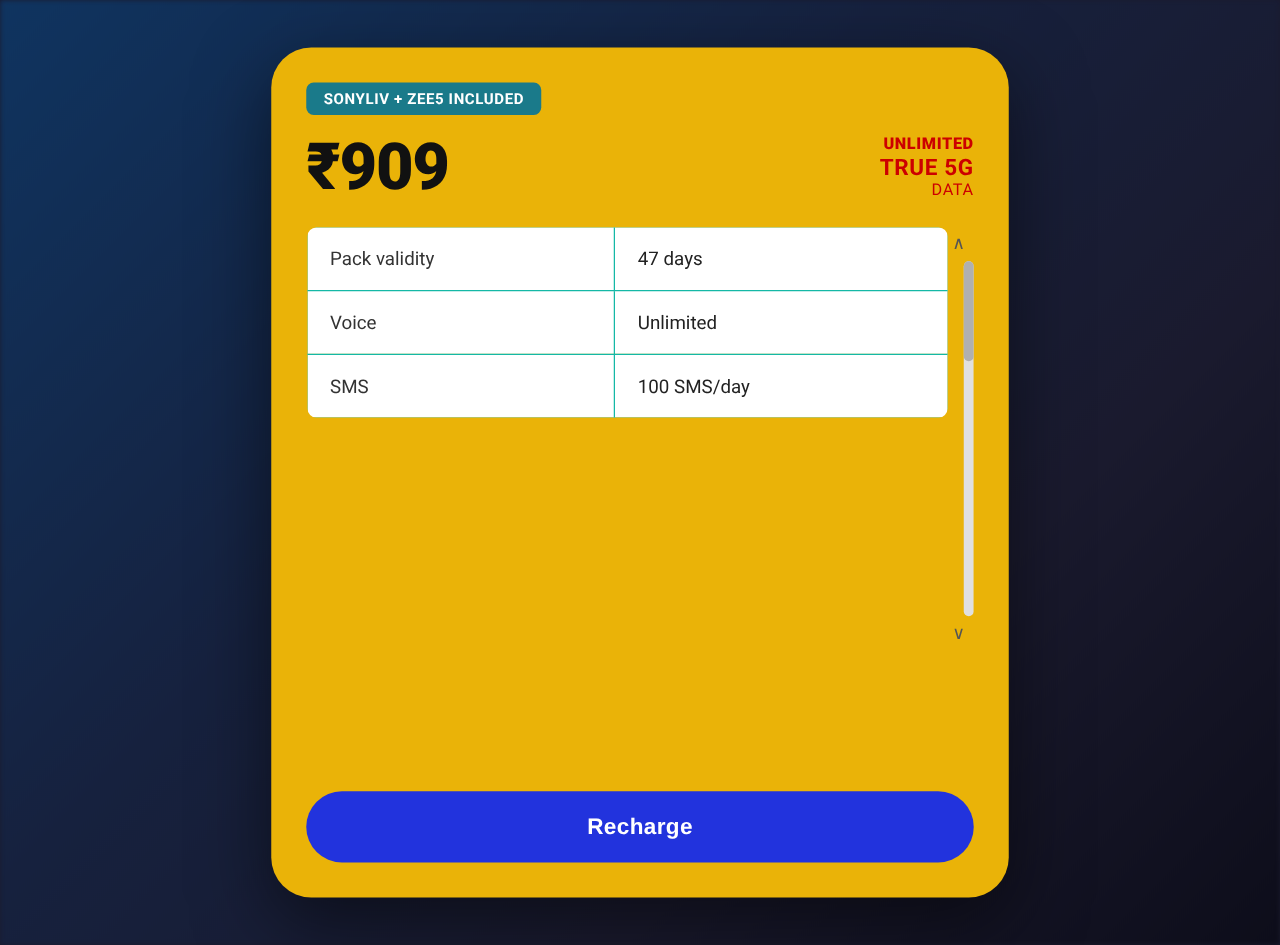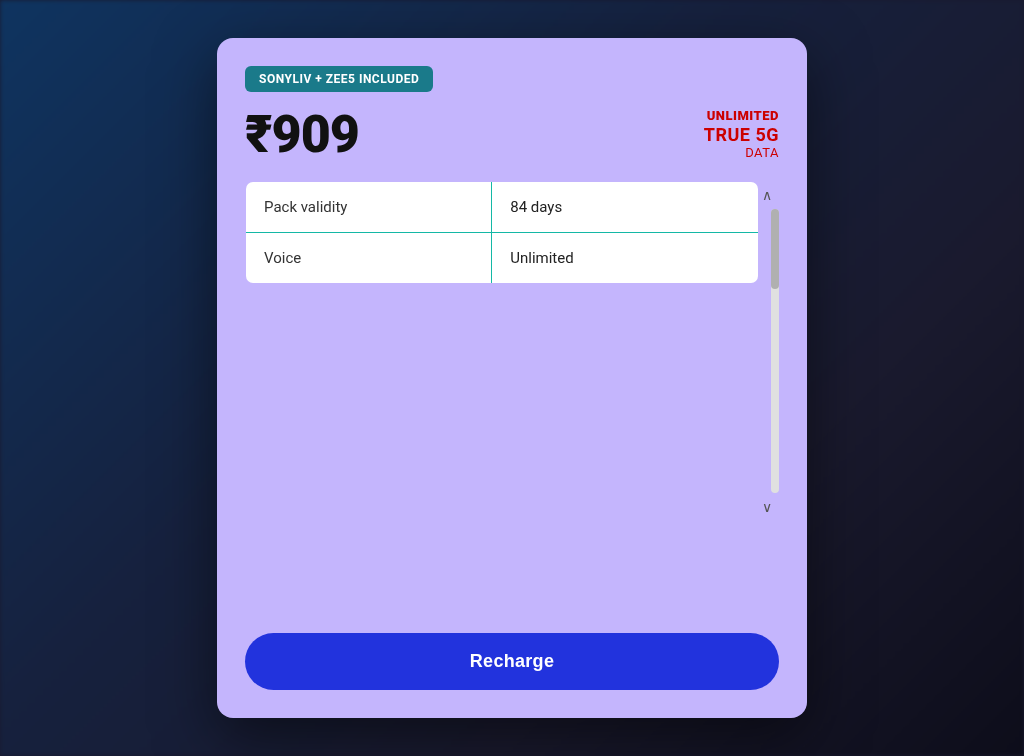--- a/index.html
+++ b/index.html
@@ -19,22 +19,22 @@
     .bg-blur {
       position: absolute;
       inset: 0;
       background: linear-gradient(135deg, #0f3460 0%, #16213e 40%, #1a1a2e 70%, #0d0d1a 100%);
       filter: blur(2px);
     }
 
     .card {
       position: relative;
       z-index: 10;
-      background: #c4b5fd;
-      border-radius: 16px;
+      background: #eab308;
+      border-radius: 32px;
       width: 590px;
       min-height: 680px;
       padding: 28px 28px 28px 28px;
       box-shadow: 0 20px 60px rgba(0,0,0,0.5);
       display: flex;
       flex-direction: column;
       gap: 0;
     }
 
     .badge {
@@ -45,21 +45,21 @@
       font-weight: 700;
       letter-spacing: 0.5px;
       padding: 6px 14px;
       border-radius: 6px;
       margin-bottom: 16px;
       width: fit-content;
     }
 
     .price-row {
       display: flex;
-      align-items: flex-end;
+      align-items: center;
       justify-content: space-between;
       margin-bottom: 20px;
     }
 
     .price {
       font-size: 52px;
       font-weight: 900;
       color: #111111;
       line-height: 1;
       letter-spacing: -1px;
@@ -220,25 +220,29 @@
 
   <div class="details-section">
 
     <div class="scroll-container">
       <div class="scroll-arrow-up">∧</div>
 
       <table class="details-table">
         <tbody id="table-body">
         <tr>
               <td>Pack validity</td>
-              <td>84 days</td>
+              <td>47 days</td>
             </tr>
             <tr>
               <td>Voice</td>
               <td>Unlimited</td>
+            </tr>
+            <tr>
+              <td>SMS</td>
+              <td>100 SMS/day</td>
             </tr>
           </tbody>
       </table>
 
       <div class="scrollbar-track">
         <div class="scrollbar-thumb"></div>
       </div>
       <div class="scroll-arrow-down">∨</div>
     </div>
   </div>

